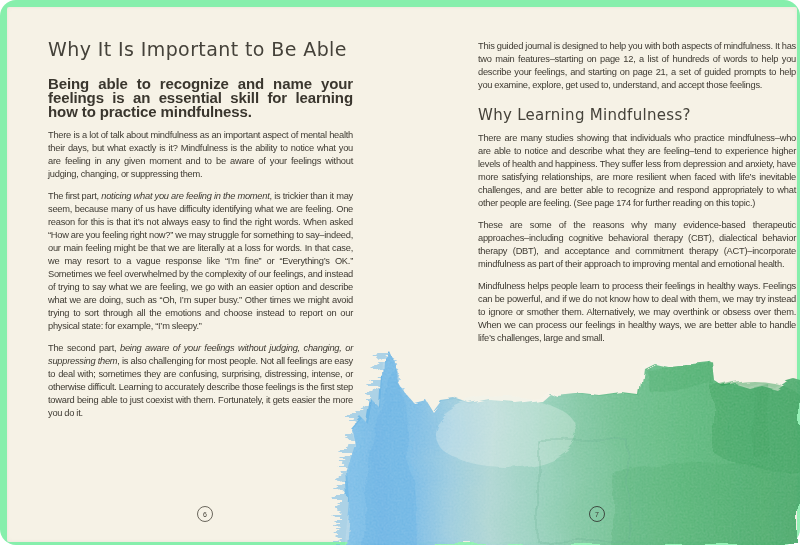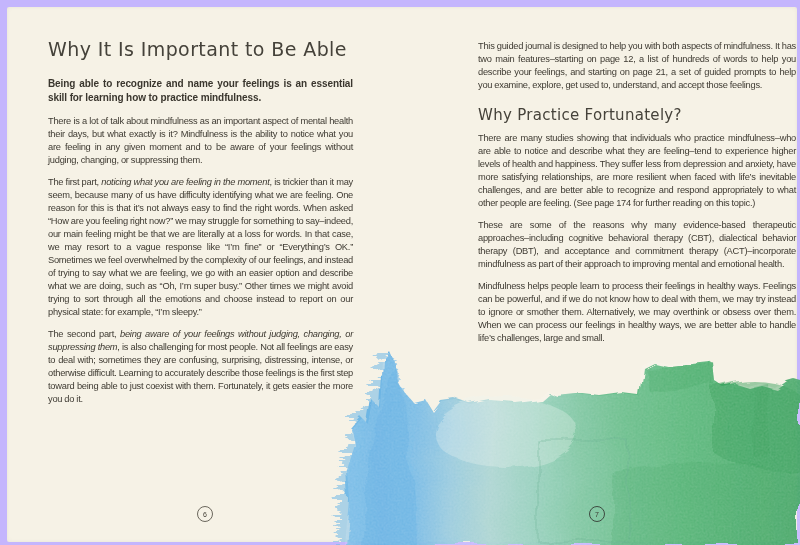--- a/index.html
+++ b/index.html
@@ -1,40 +1,40 @@
 <!DOCTYPE html>
 <html><head>
 <meta charset="utf-8">
 <style>
   html,body{margin:0;padding:0;}
   body{
     width:800px;height:545px;overflow:hidden;background:#ffffff;
     font-family:"Liberation Sans",sans-serif;
   }
-  .frame{position:relative;width:800px;height:545px;background:#c4b5fd;}
+  .frame{position:relative;width:800px;height:545px;background:#86efac;border-radius:16px;}
   .page{
     position:absolute;top:7px;left:7px;right:3px;bottom:3px;
     background:#f6f2e6;border-radius:2px;
     box-shadow:0 0 4px rgba(0,0,0,0.06) inset;
   }
   .watercolor{position:absolute;top:0;left:0;width:800px;height:545px;pointer-events:none;}
   .col{position:absolute;color:#3e3a32;}
   .col-left{left:48px;top:36px;width:305px;}
   .col-right{left:478px;top:40px;width:318px;}
   h1.title{
     margin:0 0 15px 0;font-family:"DejaVu Sans",sans-serif;font-weight:400;
     font-size:19px;line-height:26px;color:#45423a;letter-spacing:0.4px;
   }
   h1.title .tl{display:block;}
   h2.section{
     margin:13px 0 7px 0;font-family:"DejaVu Sans",sans-serif;font-weight:400;
     font-size:15px;line-height:20px;color:#45423a;letter-spacing:0.3px;
   }
   p.lede{
-    margin:0 0 10px 0;font-size:10px;line-height:14px;font-weight:bold;
+    margin:0 0 10px 0;font-size:15px;line-height:14px;font-weight:bold;
     letter-spacing:-0.1px;text-align:justify;color:#3a362e;
   }
   p.body{
     margin:0 0 9px 0;font-size:9.3px;line-height:13px;letter-spacing:-0.25px;
     text-align:justify;word-spacing:-0.2px;
   }
   .pagenum{
     position:absolute;width:14px;height:14px;border:1px solid #6b675d;
     border-radius:50%;display:flex;align-items:center;justify-content:center;
     font-size:7px;color:#3e3a32;background:transparent;
@@ -102,21 +102,21 @@
       <span class="tl">Why It Is Important to Be Able</span>
     </h1>
     <p class="lede">Being able to recognize and name your feelings is an essential skill for learning how to practice mindfulness.</p>
     <p class="body"><span>There is a lot of talk about mindfulness as an important aspect of mental health their days, but what exactly is it? </span><span style="">Mindfulness</span><span> is the ability to notice what you are feeling in any given moment and to be aware of your feelings without judging, changing, or suppressing them.</span></p>
     <p class="body"><span>The first part, </span><span style="font-style: italic;">noticing what you are feeling in the moment</span><span>, is trickier than it may seem, because many of us have difficulty identifying what we are feeling. One reason for this is that it’s not always easy to find the right words. When asked “How are you feeling right now?” we may struggle for something to say–indeed, our main feeling might be that we are literally at a loss for words. In that case, we may resort to a vague response like “I’m fine” or “Everything’s OK.” Sometimes we feel overwhelmed by the complexity of our feelings, and instead of trying to say what we are feeling, we go with an easier option and describe what we are doing, such as “Oh, I’m super busy.” Other times we might avoid trying to sort through all the emotions and choose instead to report on our physical state: for example, “I’m sleepy.”</span></p>
     <p class="body"><span>The second part, </span><span style="font-style: italic;">being aware of your feelings without judging, changing, or suppressing them</span><span>, is also challenging for most people. Not all feelings are easy to deal with; sometimes they are confusing, surprising, distressing, intense, or otherwise difficult. Learning to accurately describe those feelings is the first step toward being able to just coexist with them. Fortunately, it gets easier the more you do it.</span></p>
   </div>
 
   <div class="col col-right">
     <p class="body"><span>This guided journal is designed to help you with both aspects of mindfulness. It has two main features–starting on page 12, a list of hundreds of words to help you describe your feelings, and starting on page 21, a set of guided prompts to help you examine, explore, get used to, understand, and accept those feelings.</span></p>
-    <h2 class="section">Why Practice Fortunately?</h2>
+    <h2 class="section">Why Learning Mindfulness?</h2>
     <p class="body"><span>There are many studies showing that individuals who practice mindfulness–who are able to notice and describe what they are feeling–tend to experience higher levels of health and happiness. They suffer less from depression and anxiety, have more satisfying relationships, are more resilient when faced with life’s inevitable challenges, and are better able to recognize and respond appropriately to what other people are feeling. (See page 174 for further reading on this topic.)</span></p>
     <p class="body"><span>These are some of the reasons why many evidence-based therapeutic approaches–including cognitive behavioral therapy (CBT), dialectical behavior therapy (DBT), and acceptance and commitment therapy (ACT)–incorporate mindfulness as part of their approach to improving mental and emotional health.</span></p>
     <p class="body"><span>Mindfulness helps people learn to process their feelings in healthy ways. Feelings can be powerful, and if we do not know how to deal with them, we may try instead to ignore or smother them. Alternatively, we may overthink or obsess over them. When we can process our feelings in healthy ways, we are better able to handle life’s challenges, large and small.</span></p>
   </div>
 
   <div class="pagenum pn-left">
     <span>6</span>
   </div>
   <div class="pagenum pn-right">
     <span>7</span>

